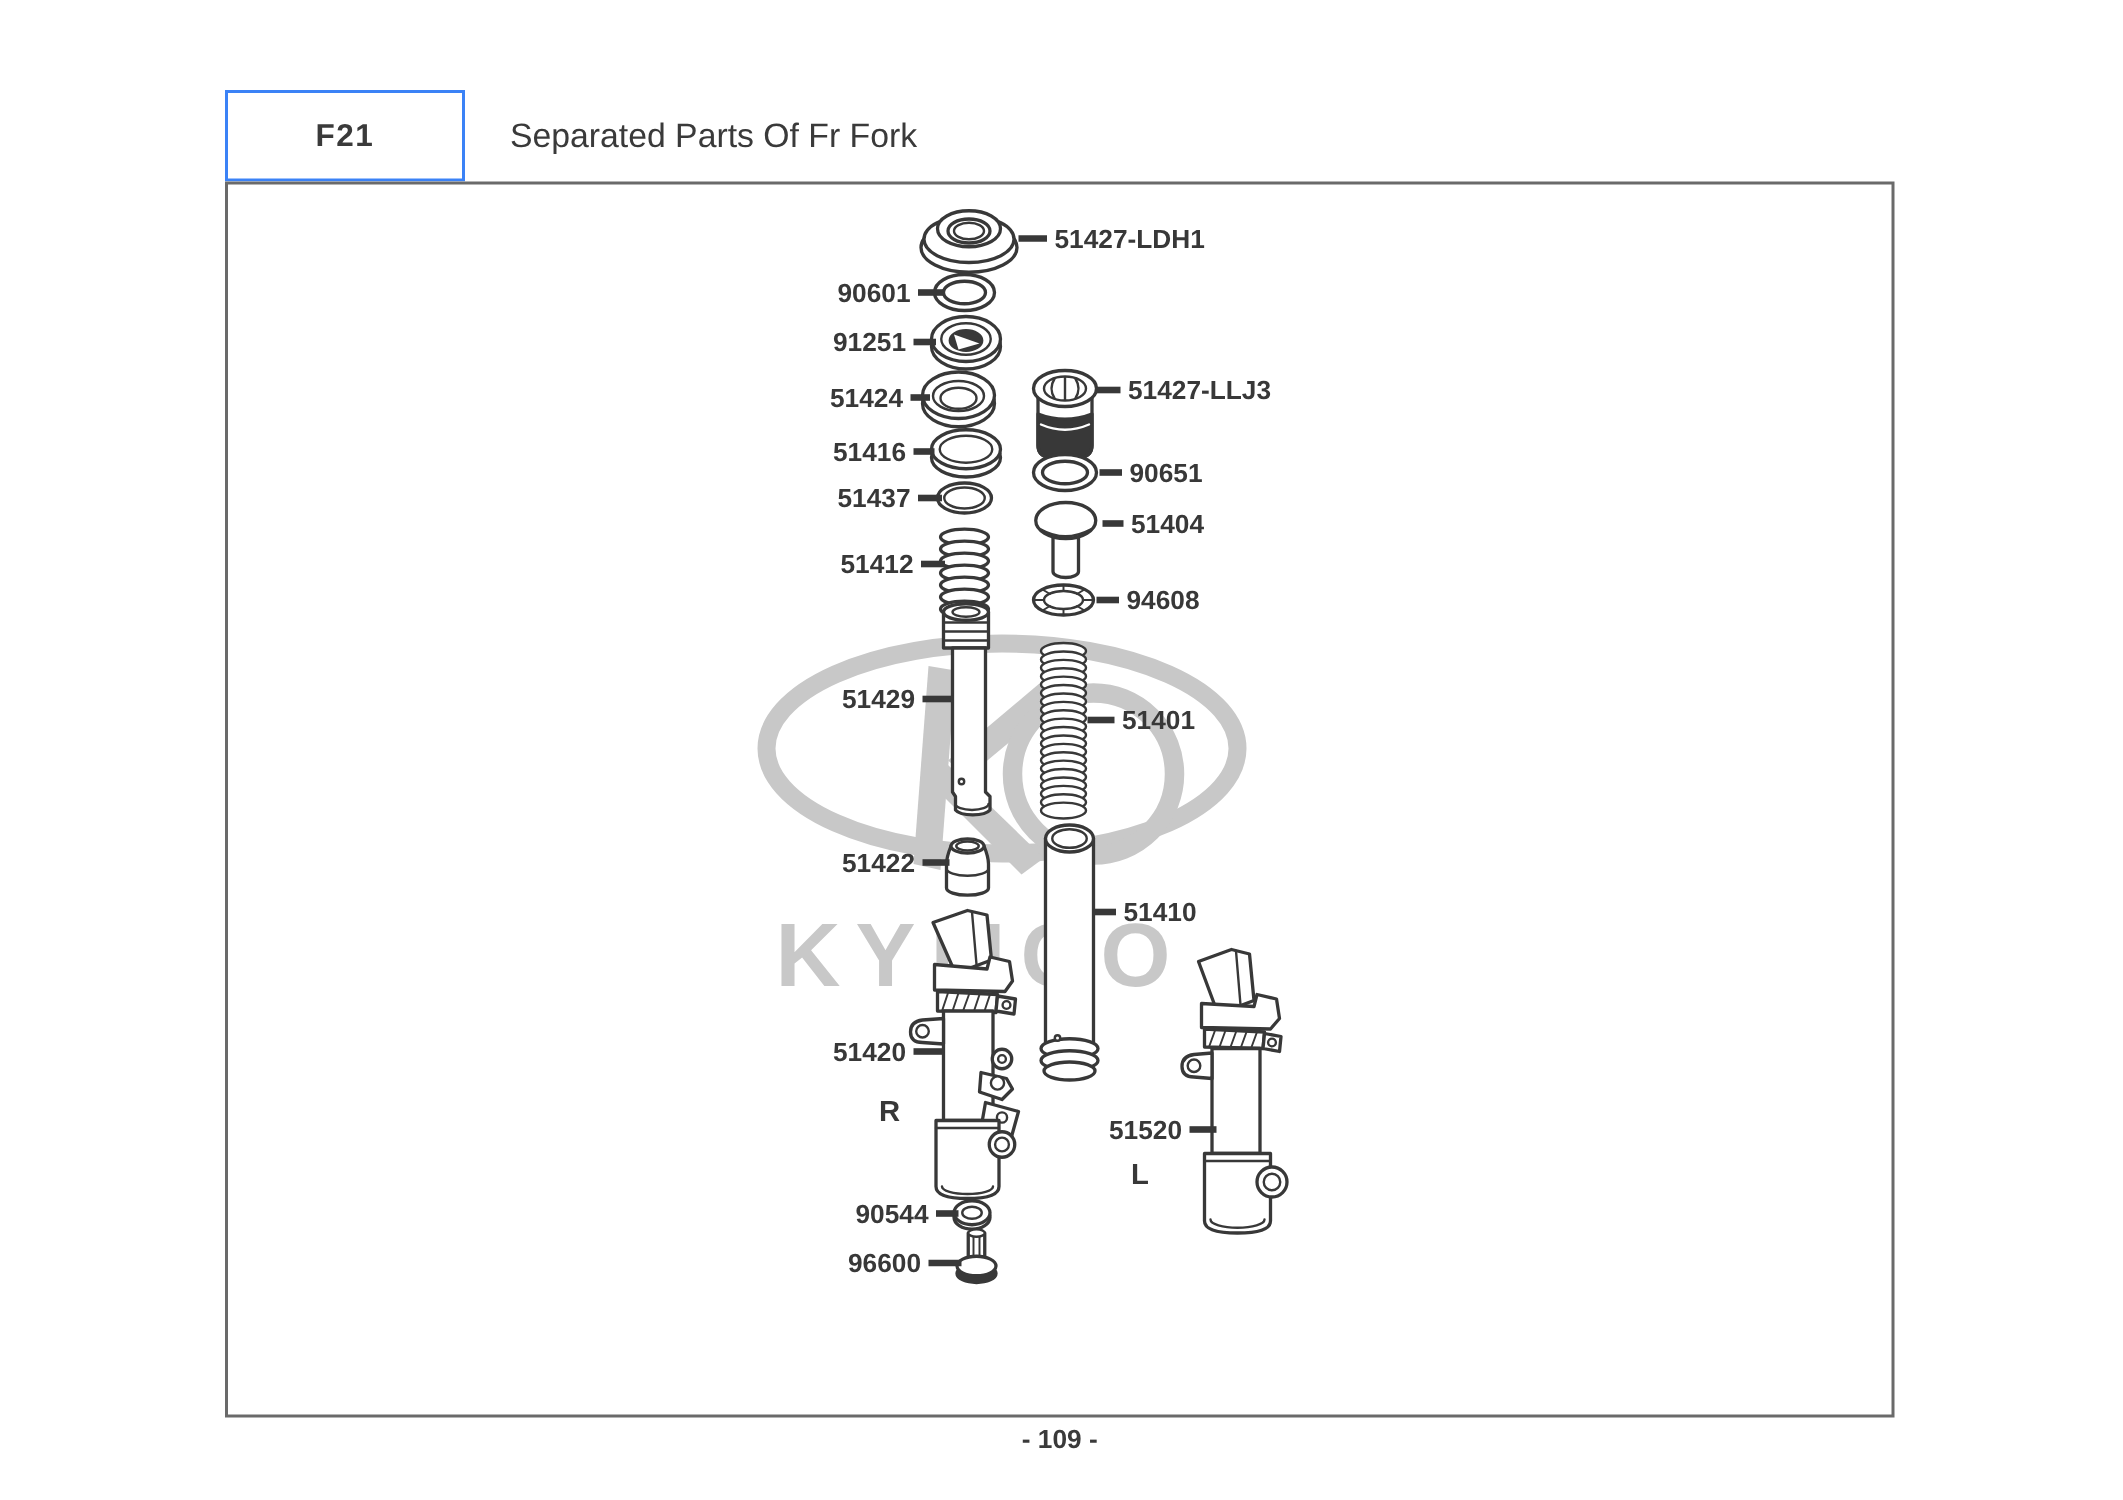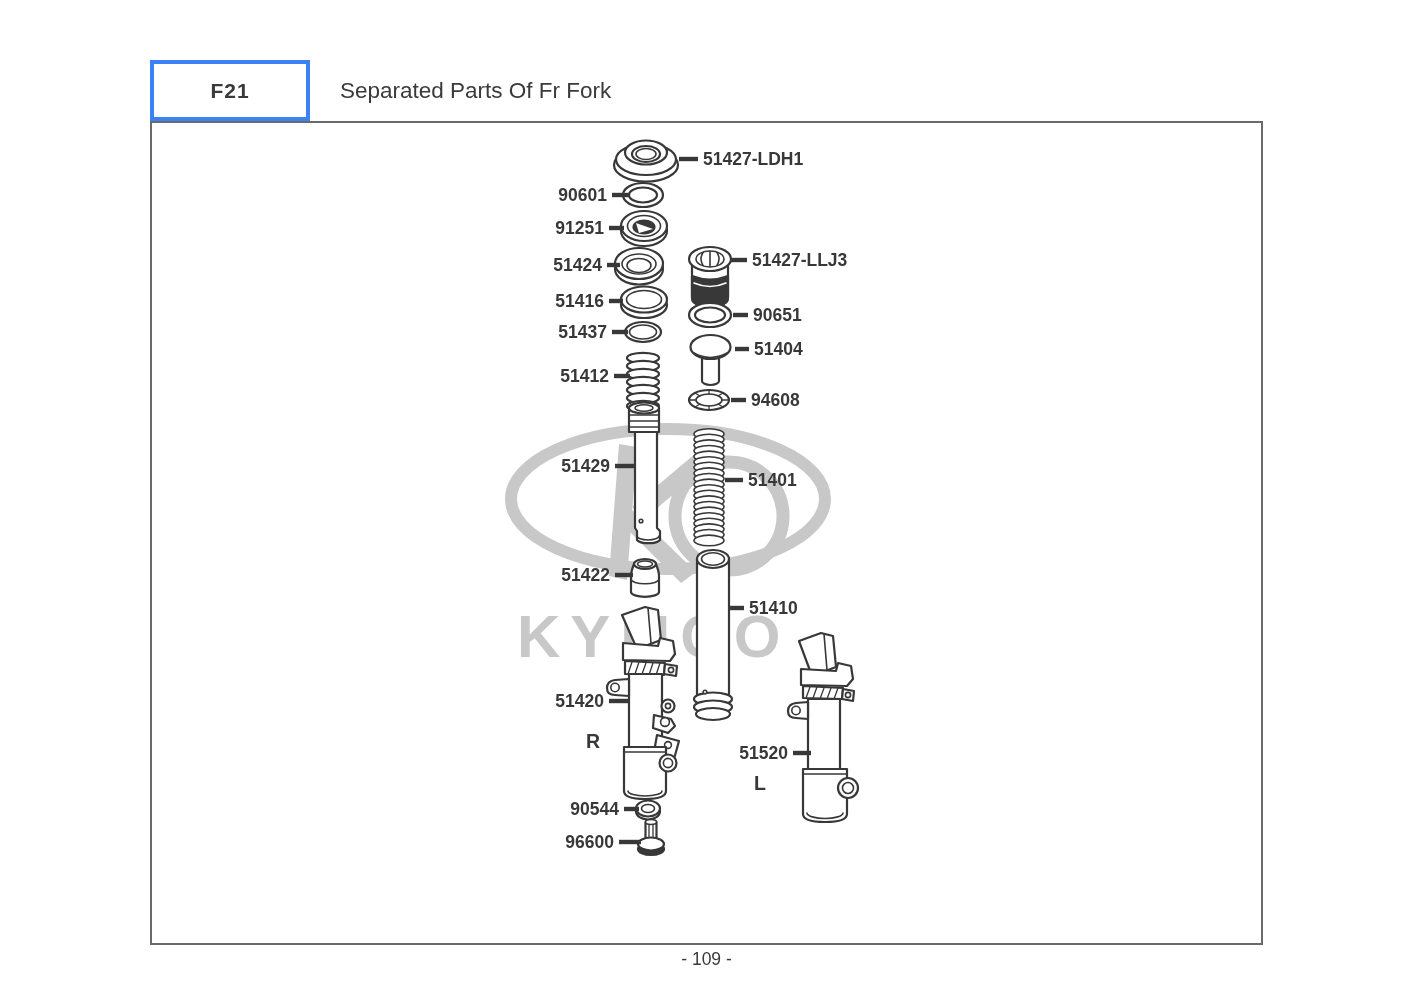--- a/index.html
+++ b/index.html
@@ -2,37 +2,37 @@
 <html><head>
 <meta charset="utf-8">
 <style>
   html,body{margin:0;padding:0;}
   body{
     width:1415px;height:1000px;background:#ffffff;position:relative;
     font-family:"Liberation Sans",sans-serif;overflow:hidden;
   }
   .code-box{
     position:absolute;left:150px;top:60px;width:160px;height:61px;
-    border:4px solid #3b82f6;box-sizing:border-box;
+    border:2px solid #3b82f6;box-sizing:border-box;
     display:flex;align-items:center;justify-content:center;
     font-weight:bold;font-size:21px;color:#3a3a3a;letter-spacing:1px;
   }
   .page-title{
     position:absolute;left:340px;top:60px;height:61px;
     display:flex;align-items:center;
     font-weight:normal;font-size:22.5px;color:#3a3a3a;
   }
   .diagram-box{
     position:absolute;left:150px;top:121px;width:1113px;height:824px;
     border:2px solid #6a6a6a;box-sizing:border-box;background:#ffffff;
   }
   .diagram-box svg{position:absolute;left:0;top:0;}
   .footer{
     position:absolute;left:150px;top:949px;width:1113px;text-align:center;
-    font-weight:normal;font-size:17.5px;color:#3a3a3a;
+    font-weight:bold;font-size:17.5px;color:#3a3a3a;
   }
   
   .part{stroke:#383838;stroke-width:2.2;fill:#ffffff;stroke-linejoin:round;stroke-linecap:round;}
   .thin{stroke-width:1.6;}
   .hair{stroke-width:1.3;}
   .dark{fill:#383838;}
   .nofill{fill:none;}
   .white{fill:#ffffff;stroke:none;}
   .wline{stroke:#ffffff;stroke-width:1.6;fill:none;}
   .leader{stroke:#383838;stroke-width:4.4;stroke-linecap:butt;}

